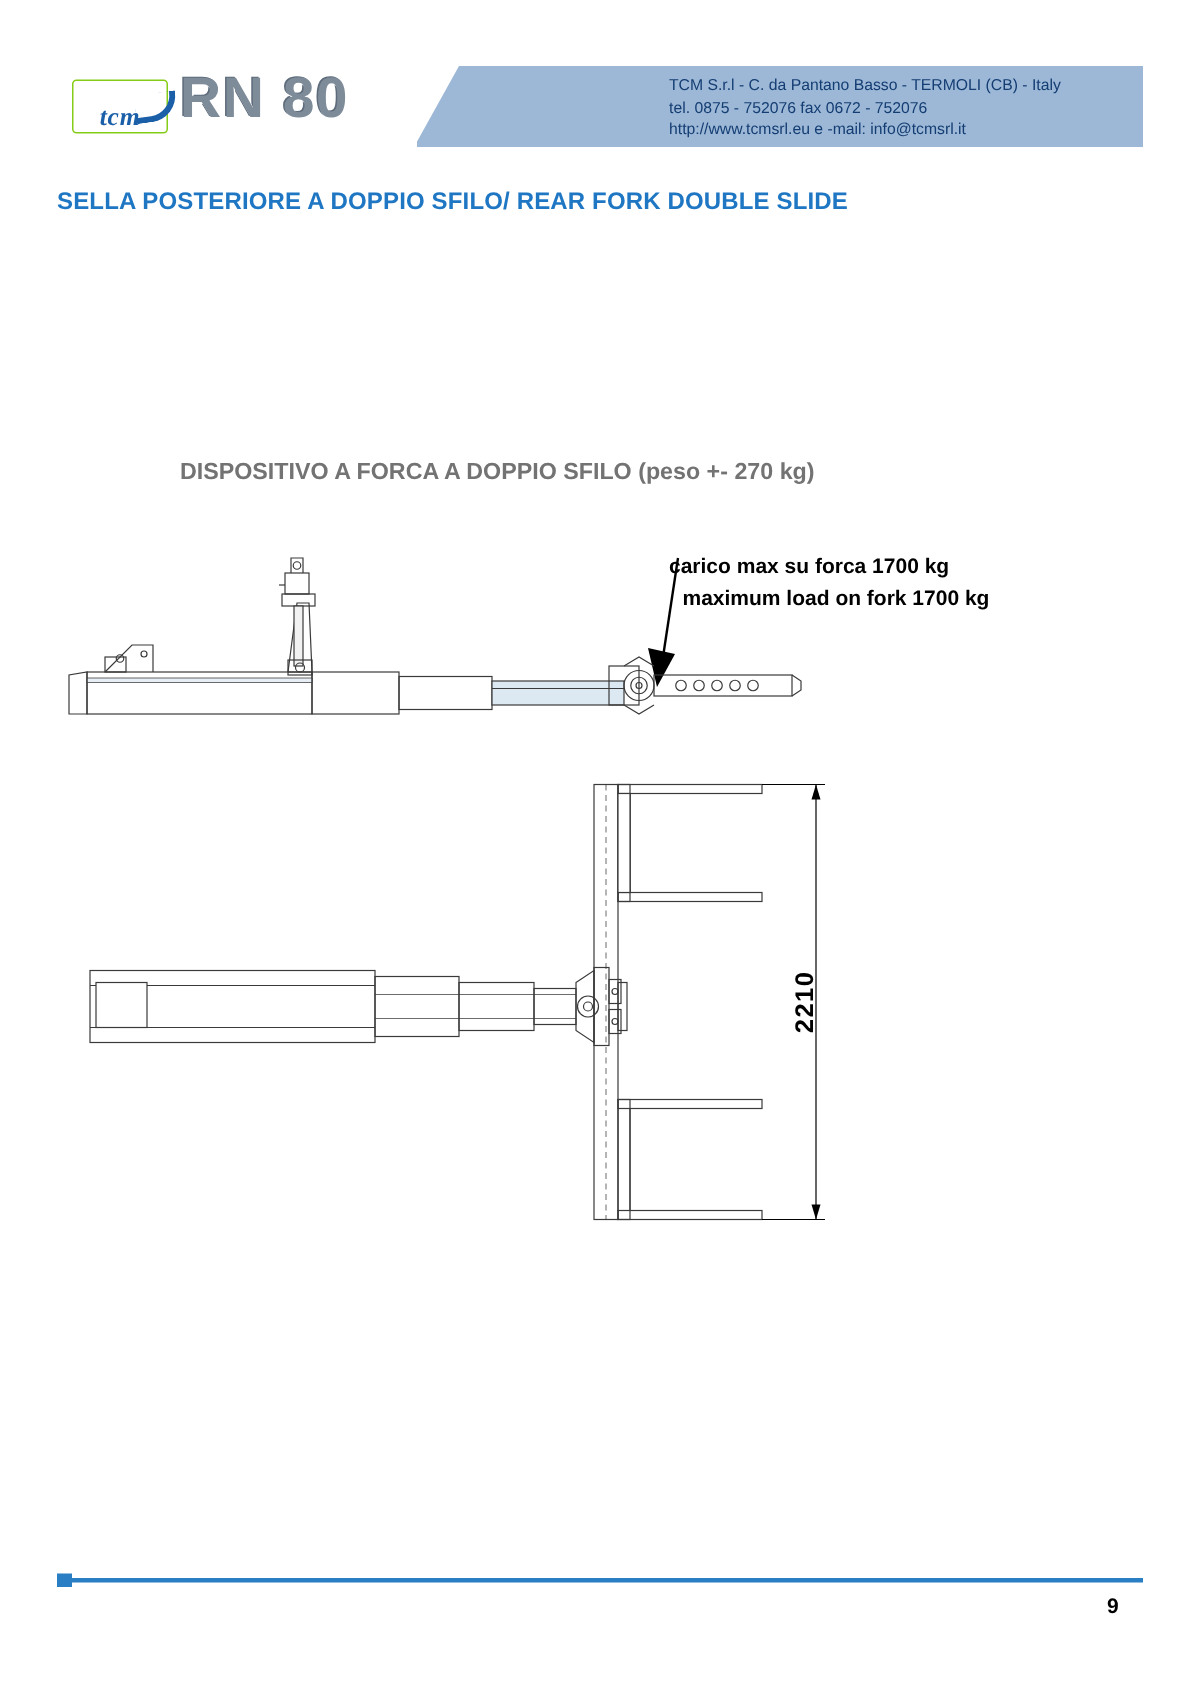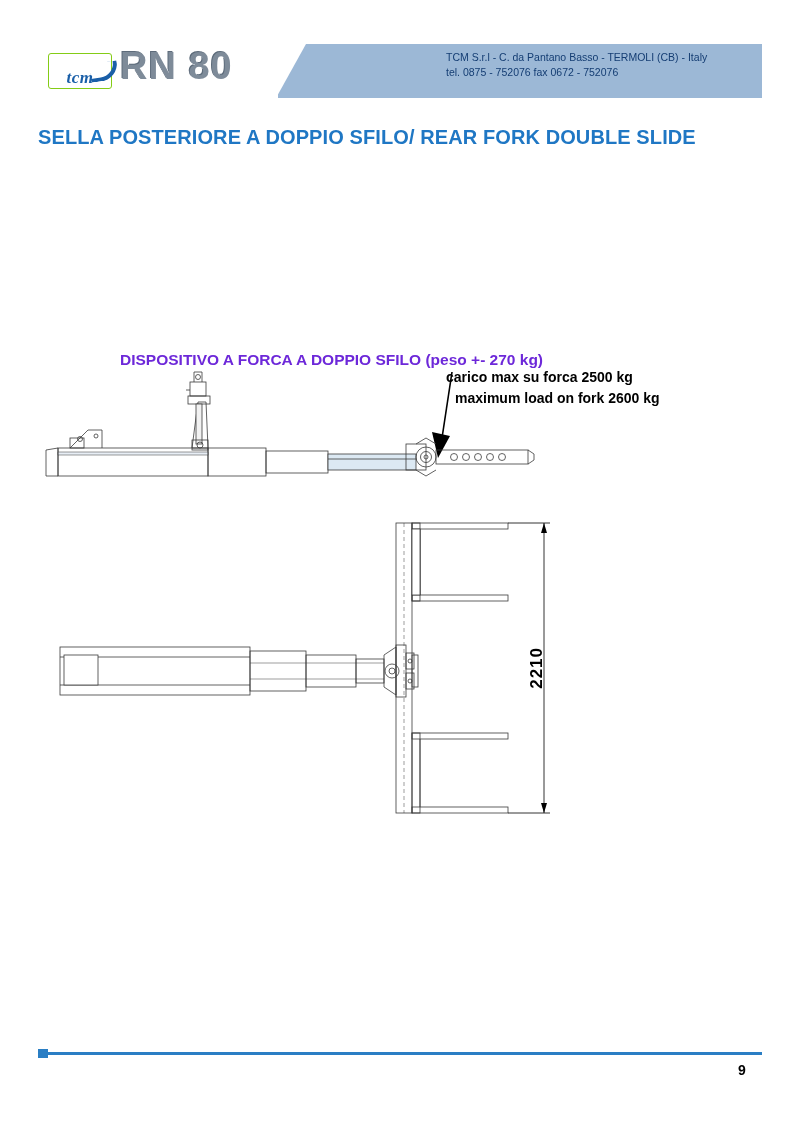--- a/index.html
+++ b/index.html
@@ -104,36 +104,35 @@
   }
   .company-line-1 { text-align: left; padding-left: 108px; }
   .company-line-2 { text-align: left; padding-left: 108px; }
   .company-line-3 { text-align: left; padding-left: 108px; }
 
   
   .page-title {
     position: absolute;
     left: 38px;
     top: 126px;
-    font-size: 20px;
+    font-size: 16px;
     font-weight: bold;
     color: #1f77c4;
     letter-spacing: 0.1px;
   }
 
   
   .callout-main {
     position: absolute;
     left: 120px;
     top: 303px;
     font-size: 15.5px;
     font-weight: bold;
-    color: #6d28d9;
+    color: #737373;
     line-height: 23px;
-    margin-top: 45px;
   }
   .callout-load {
     position: absolute;
     left: 446px;
     top: 367px;
     font-size: 14px;
     font-weight: bold;
     color: #000;
     line-height: 21px;
   }
@@ -191,32 +190,33 @@
   <div class="logo-box">
     <span class="logo-text">tcm</span>
   </div>
   <div class="logo-swoosh"></div>
 
   <div class="model-name">RN 80</div>
 
   <div class="company-block">
     <div class="company-line-1">TCM S.r.l - C. da Pantano Basso - TERMOLI (CB) - Italy</div>
     <div class="company-line-2">tel. 0875 - 752076    fax 0672 - 752076</div>
+    <div class="company-line-3">http://www.tcmsrl.eu  e -mail: info@tcmsrl.it</div>
   </div>
 </div>
 
 <div class="page-title">SELLA POSTERIORE A DOPPIO SFILO/ REAR FORK DOUBLE SLIDE</div>
 
 <div class="callout-main">
   <div>DISPOSITIVO A FORCA A DOPPIO SFILO (peso +- 270 kg)</div>
 </div>
 
 <div class="callout-load">
-  <div>carico max su forca 2500 kg</div>
-  <div class="line2">maximum load on fork 2600 kg</div>
+  <div>carico max su forca 1700 kg</div>
+  <div class="line2">maximum load on fork 1700 kg</div>
 </div>
 
 <svg class="drawing" style="left:40px; top:360px;" width="500" height="130" viewBox="0 0 500 130">
   <g fill="none" stroke="#3a3a3a" stroke-width="0.8">
 
     <g stroke="#000" stroke-width="1.6">
       <line x1="412" y1="12" x2="402" y2="78"></line>
       <polygon points="398,98 392,72 410,76" fill="#000" stroke="none"></polygon>
     </g>
 

